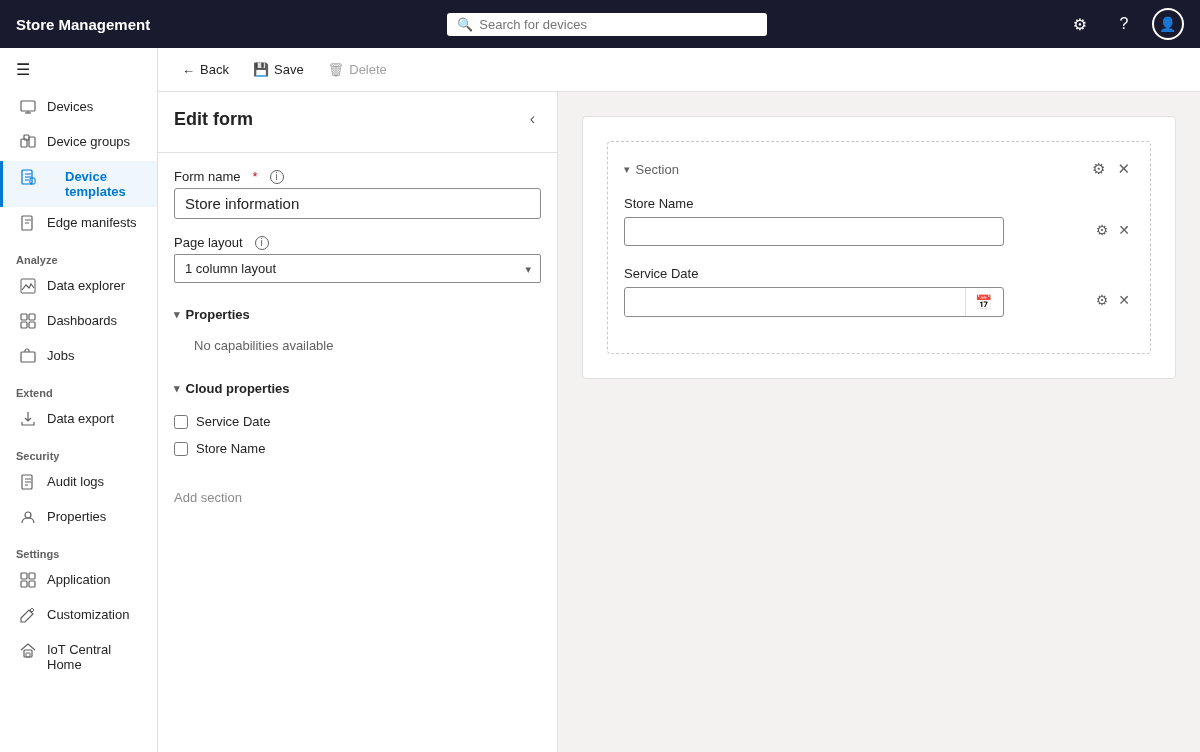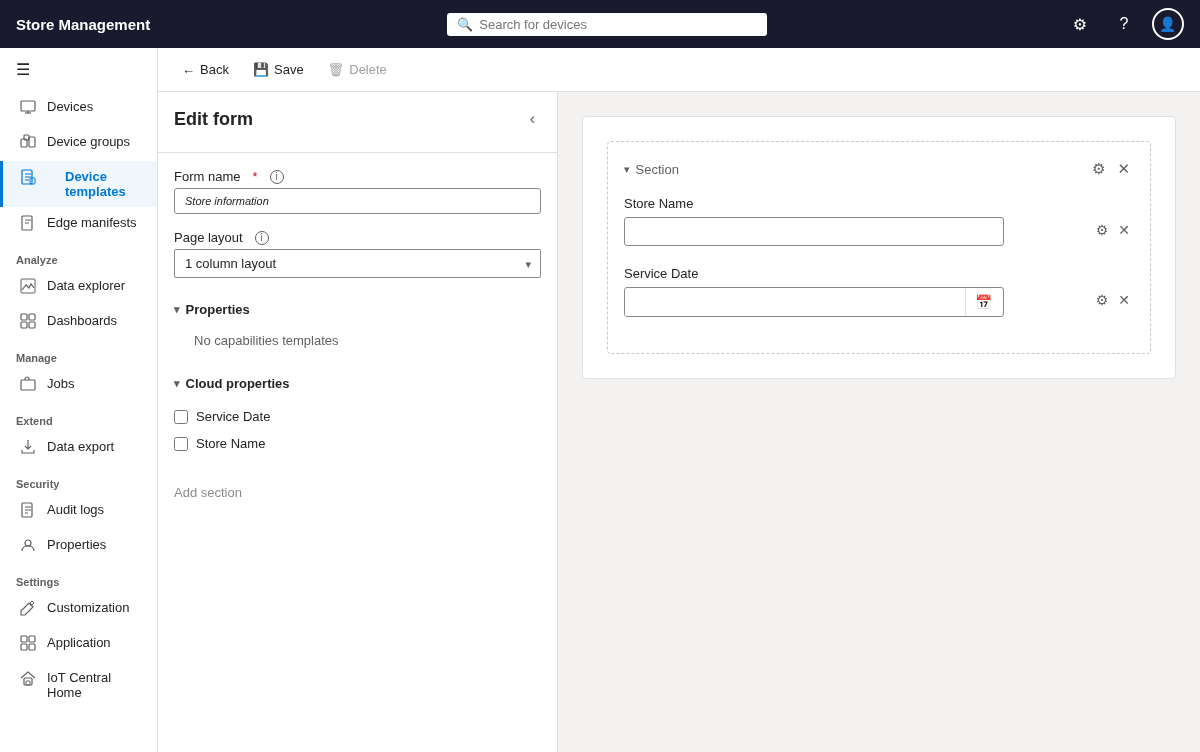--- a/index.html
+++ b/index.html
@@ -215,24 +215,23 @@
       justify-content: center;
       font-size: 10px;
       color: #616161;
       cursor: pointer;
     }
     .form-input {
       width: 100%;
       border: 1px solid #8a8a8a;
       border-radius: 3px;
       padding: 6px 10px;
-      font-size: 11px;
+      font-size: 15px;
       outline: none;
       color: #242424;
-      font-style: italic;
     }
 
     .form-select-wrapper {
       position: relative;
     }
     .form-select {
       width: 100%;
       border: 1px solid #8a8a8a;
       border-radius: 2px;
       padding: 6px 30px 6px 10px;
@@ -496,21 +495,20 @@
         <svg width="16" height="16" viewBox="0 0 16 16" fill="none">
             <rect x="1" y="1" width="6" height="6" rx="1" stroke="#616161" stroke-width="1.2" fill="none"></rect>
             <rect x="9" y="1" width="6" height="6" rx="1" stroke="#616161" stroke-width="1.2" fill="none"></rect>
             <rect x="1" y="9" width="6" height="6" rx="1" stroke="#616161" stroke-width="1.2" fill="none"></rect>
             <rect x="9" y="9" width="6" height="6" rx="1" stroke="#616161" stroke-width="1.2" fill="none"></rect>
           </svg>
       </span>
       <span>Dashboards</span>
     </div>
 
-    <div class="sidebar-section-label">Manage</div>
     <div class="sidebar-item">
       <span class="sidebar-item-icon">
         <svg width="16" height="16" viewBox="0 0 16 16" fill="none">
             <rect x="1" y="4" width="14" height="10" rx="1" stroke="#616161" stroke-width="1.2" fill="none"></rect>
             <path d="M5 4V3a2 2 0 014 0v1" stroke="#616161" stroke-width="1.2"></path>
           </svg>
       </span>
       <span>Jobs</span>
     </div>
 
@@ -539,39 +537,39 @@
       <span class="sidebar-item-icon">
         <svg width="16" height="16" viewBox="0 0 16 16" fill="none">
             <circle cx="8" cy="6" r="3" stroke="#616161" stroke-width="1.2" fill="none"></circle>
             <path d="M2 14c0-3.314 2.686-5 6-5s6 1.686 6 5" stroke="#616161" stroke-width="1.2" fill="none"></path>
           </svg>
       </span>
       <span>Properties</span>
     </div>
 
     <div class="sidebar-section-label">Settings</div>
-    <div class="sidebar-item">
-      <span class="sidebar-item-icon">
-        <svg width="16" height="16" viewBox="0 0 16 16" fill="none">
-            <path d="M1 11l8-8 4 4-8 8H1v-4z" stroke="#616161" stroke-width="1.2" fill="none"></path>
-            <path d="M10 3l2-2 2 2-2 2-2-2z" stroke="#616161" stroke-width="1" fill="none"></path>
-          </svg>
-      </span>
-      <span>Customization</span>
-    </div>
     <div class="sidebar-item">
       <span class="sidebar-item-icon">
         <svg width="16" height="16" viewBox="0 0 16 16" fill="none">
             <rect x="1" y="1" width="6" height="6" rx="1" stroke="#616161" stroke-width="1.2" fill="none"></rect>
             <rect x="9" y="1" width="6" height="6" rx="1" stroke="#616161" stroke-width="1.2" fill="none"></rect>
             <rect x="1" y="9" width="6" height="6" rx="1" stroke="#616161" stroke-width="1.2" fill="none"></rect>
             <rect x="9" y="9" width="6" height="6" rx="1" stroke="#616161" stroke-width="1.2" fill="none"></rect>
           </svg>
       </span>
       <span>Application</span>
+    </div>
+    <div class="sidebar-item">
+      <span class="sidebar-item-icon">
+        <svg width="16" height="16" viewBox="0 0 16 16" fill="none">
+            <path d="M1 11l8-8 4 4-8 8H1v-4z" stroke="#616161" stroke-width="1.2" fill="none"></path>
+            <path d="M10 3l2-2 2 2-2 2-2-2z" stroke="#616161" stroke-width="1" fill="none"></path>
+          </svg>
+      </span>
+      <span>Customization</span>
     </div>
     <div class="sidebar-item">
       <span class="sidebar-item-icon">
         <svg width="16" height="16" viewBox="0 0 16 16" fill="none">
             <path d="M1 8L8 2l7 6" stroke="#616161" stroke-width="1.2" fill="none"></path>
             <rect x="4" y="8" width="8" height="7" rx="1" stroke="#616161" stroke-width="1.2" fill="none"></rect>
             <rect x="6" y="11" width="4" height="4" rx="0.5" stroke="#616161" stroke-width="1" fill="none"></rect>
           </svg>
       </span>
       <span>IoT Central Home</span>
@@ -629,21 +627,21 @@
             </div>
           </div>
 
           
           <div class="collapsible-section">
             <div class="collapsible-header">
               <span class="collapsible-toggle">▾</span>
               <span>Properties</span>
             </div>
             <div class="collapsible-content">
-              <div class="properties-empty">No capabilities templates</div>
+              <div class="properties-empty">No capabilities available</div>
             </div>
           </div>
 
           
           <div class="collapsible-section">
             <div class="collapsible-header">
               <span class="collapsible-toggle">▾</span>
               <span>Cloud properties</span>
             </div>
             <div class="collapsible-content">

